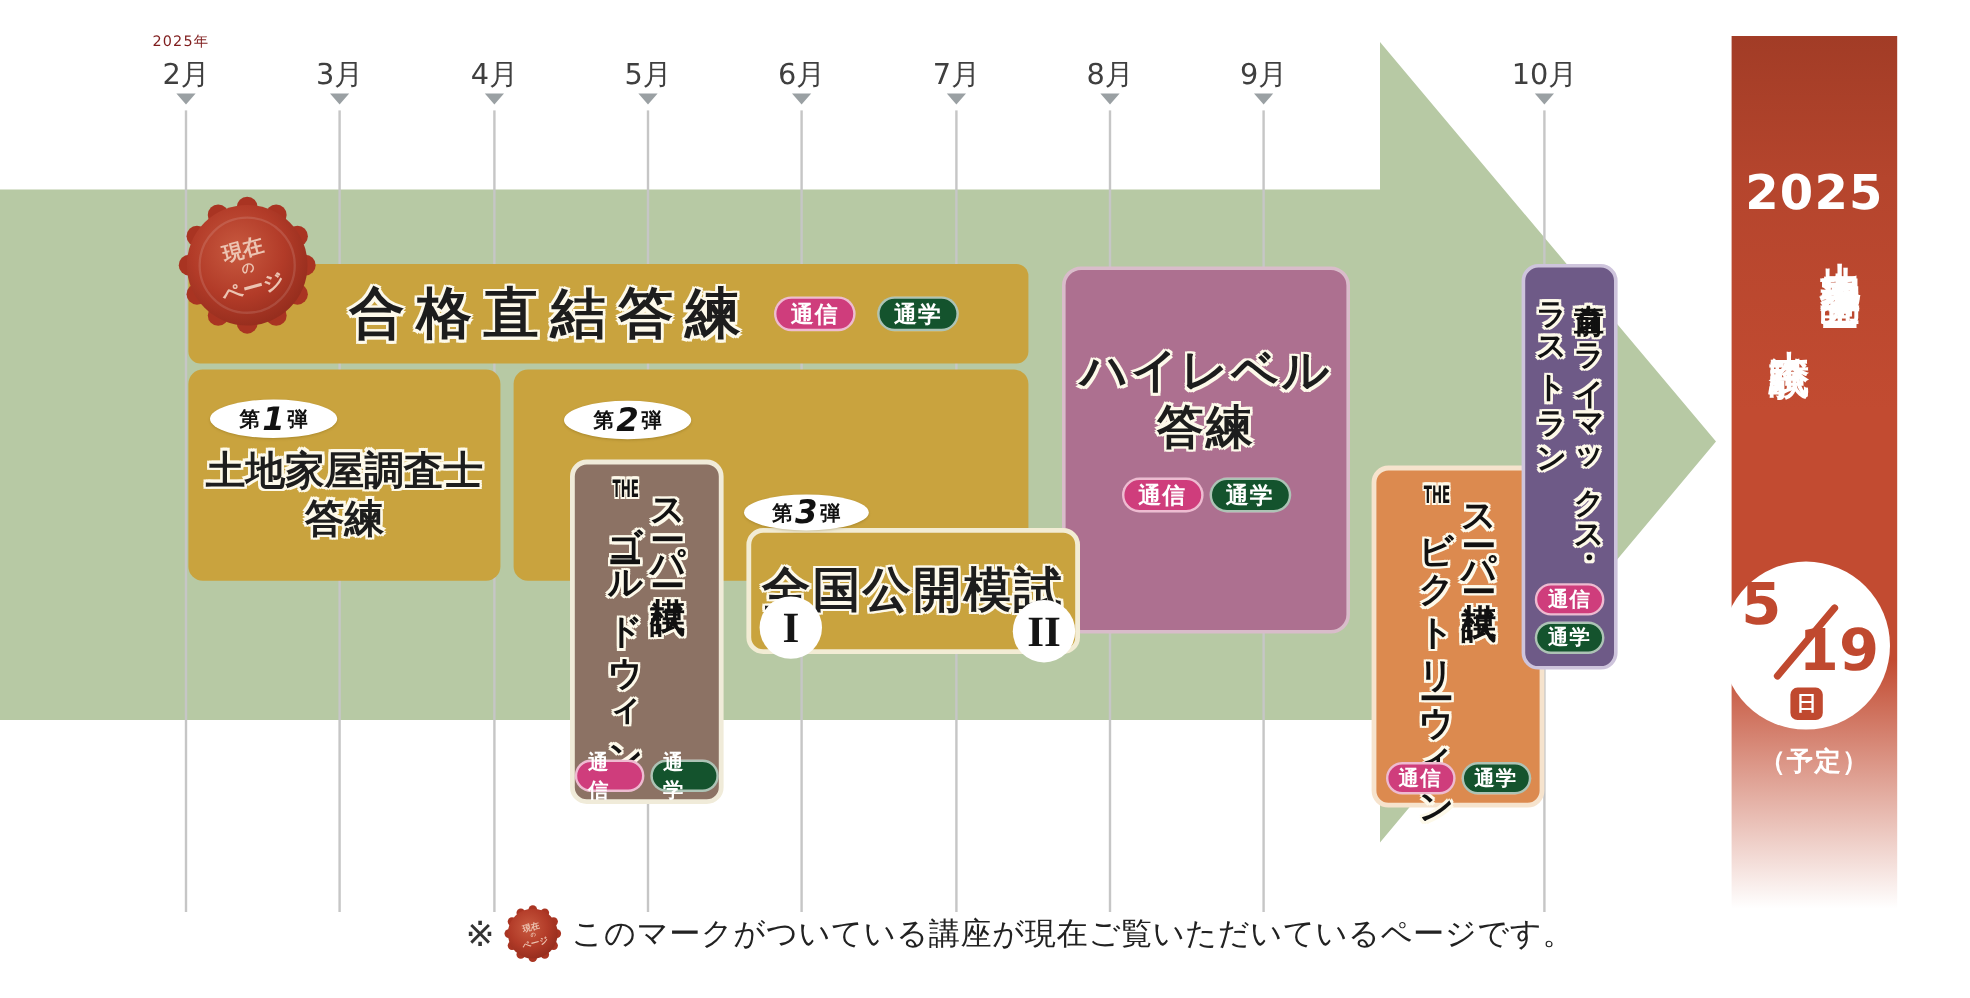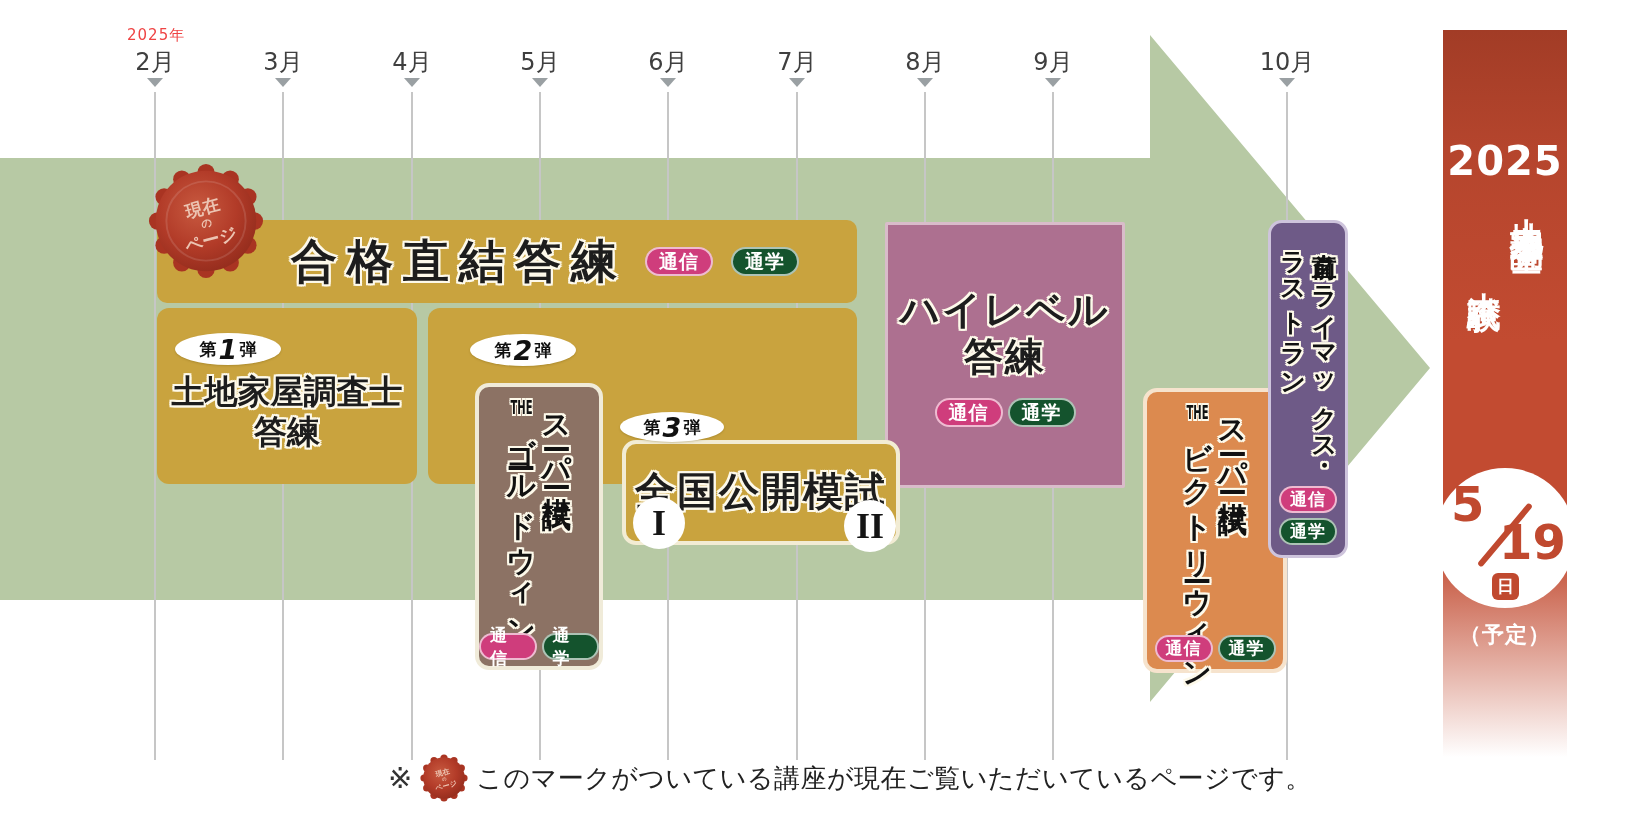--- a/index.html
+++ b/index.html
@@ -1,21 +1,21 @@
 <!DOCTYPE html>
 <html><head>
 <meta charset="utf-8">
 <style>
   html,body{margin:0;padding:0;}
   body{
     width:1642px;height:832px;position:relative;overflow:hidden;background:#ffffff;
     font-family:"DejaVu Sans","Liberation Sans",sans-serif;color:#1d1d1d;
   }
   
-  .year-label{position:absolute;font-size:15px;color:#ef4444;letter-spacing:1px;}
+  .year-label{position:absolute;font-size:12px;color:#7f1d1d;letter-spacing:1px;}
   .month-label{position:absolute;width:84px;text-align:center;font-size:24px;color:#3f3f3f;font-weight:500;}
   .tick{position:absolute;width:0;height:0;border-left:8px solid transparent;border-right:8px solid transparent;border-top:9px solid #9aa0a3;}
   .vline{position:absolute;width:2px;background:#c6c6c6;top:92px;height:668px;z-index:2;}
   
   .arrow-svg{position:absolute;left:0;top:0;z-index:1;}
   
   .block{position:absolute;box-sizing:border-box;z-index:3;border-radius:14px;margin-top:40px;}
   .ol{ text-shadow:-2px -2px 0 #fdf9ea,2px -2px 0 #fdf9ea,-2px 2px 0 #fdf9ea,2px 2px 0 #fdf9ea,0 -2px 0 #fdf9ea,0 2px 0 #fdf9ea,-2px 0 0 #fdf9ea,2px 0 0 #fdf9ea; }
   .badge{display:inline-flex;align-items:center;justify-content:center;height:29px;padding:0 12px;border-radius:16px;
          color:#fff;font-size:19px;font-weight:700;letter-spacing:1px;border:2px solid rgba(255,255,255,.65);box-sizing:border-box;}
@@ -46,28 +46,28 @@
   .block-victory{left:1143px;top:348px;width:144px;height:285px;background:#dc8a4f;z-index:4;border:4px solid #f6e3cd;}
   .block-lastrun{left:1268px;top:180px;width:80px;height:338px;background:#6e5a87;z-index:5;border:3px solid #cec4dc;}
   .vwrap{position:absolute;left:0;right:0;top:10px;display:flex;justify-content:center;gap:5px;}
   .vcol{writing-mode:vertical-rl;font-weight:800;letter-spacing:3px;line-height:1.05;color:#111;}
   .vcol .tcy{text-combine-upright:all;font-size:20px;letter-spacing:0;}
   .block-goldwin .vcol,.block-victory .vcol{font-size:29px;}
   .block-lastrun .vcol{font-size:25px;letter-spacing:2px;}
   .badge-row{position:absolute;left:0;right:0;display:flex;justify-content:center;gap:5px;}
   .badge-col{position:absolute;left:0;right:0;display:flex;flex-direction:column;align-items:center;gap:5px;}
   
-  .block-highlevel{left:885px;top:182px;width:240px;height:266px;background:#ad7090;border-radius:2px;border:3px solid #d9bcca;}
+  .block-highlevel{left:885px;top:182px;width:240px;height:306px;background:#ad7090;border-radius:16px;border:3px solid #d9bcca;}
   .block-highlevel .lines{position:absolute;left:0;right:0;top:62px;text-align:center;font-size:39px;font-weight:800;line-height:1.2;letter-spacing:2px;}
   .block-highlevel .badge-row{top:173px;}
   
   .seal{position:absolute;z-index:7;}
   .seal-main{left:148px;top:160px;}
   
-  .banner{position:absolute;left:1443px;top:30px;width:124px;height:742px;z-index:6;
+  .banner{position:absolute;left:1443px;top:30px;width:138px;height:742px;z-index:6;
           background:linear-gradient(180deg,#a23c26 0%,#b5452d 16%,#c24b31 42%,#c24b31 70%,rgba(194,75,49,0) 98%);}
   .banner .byear{position:absolute;top:108px;left:0;right:0;text-align:center;color:#fff;font-size:40px;font-weight:800;letter-spacing:1px;}
   .banner .vwrap{top:162px;gap:8px;}
   .banner .vcol{color:#fff;font-weight:800;font-size:33px;letter-spacing:4px;}
   .banner .vcol.shift{position:relative;top:74px;}
   .date-circle{position:absolute;left:-8px;top:438px;width:140px;height:140px;border-radius:50%;background:#fff;}
   .date-circle .m{position:absolute;left:16px;top:8px;font-size:48px;font-weight:800;color:#c0492f;}
   .date-circle .d{position:absolute;left:64px;top:46px;font-size:48px;font-weight:800;color:#c0492f;}
   .date-circle .slash{position:absolute;left:30px;top:64px;width:80px;height:6px;background:#c0492f;transform:rotate(-50deg);border-radius:3px;}
   .date-circle .wd{position:absolute;left:57px;bottom:8px;width:27px;height:27px;background:#c0492f;color:#fff;border-radius:6px;

